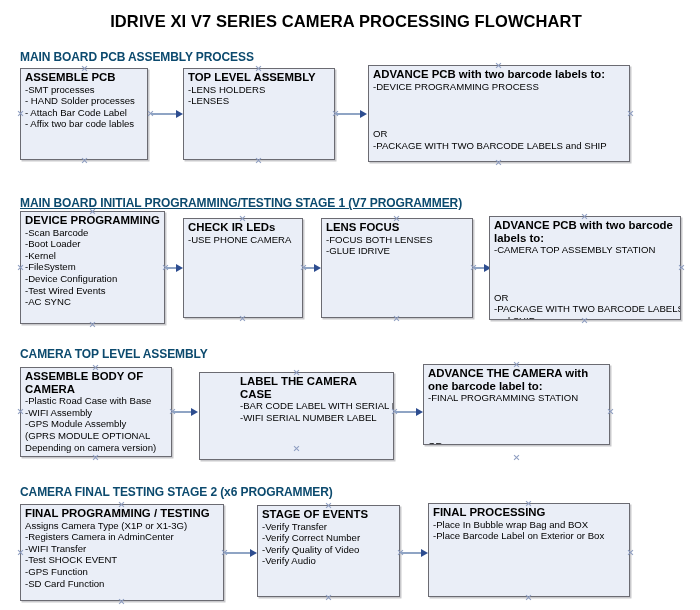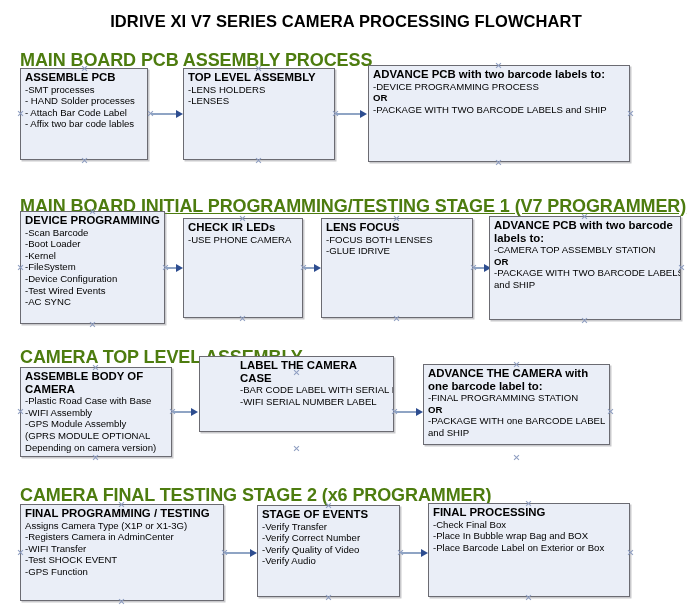--- a/index.html
+++ b/index.html
@@ -32,23 +32,23 @@
     font-size: 16.5px;
     font-weight: bold;
     letter-spacing: 0.1px;
     color: #000;
     white-space: nowrap;
   }
 
   
   .section-title {
     position: absolute;
-    font-size: 18px;
+    font-size: 12px;
     font-weight: bold;
-    color: #4d7c0f;
+    color: #0c4a6e;
     white-space: nowrap;
     letter-spacing: -0.1px;
   }
 
   
   .node {
     position: absolute;
     box-sizing: border-box;
     background: #eaeef7;
     border: 1.3px solid #6b6b72;
@@ -66,21 +66,22 @@
   }
   .node .node-line {
     font-size: 9.6px;
     font-weight: normal;
     line-height: 11.6px;
     color: #000;
     display: block;
     white-space: nowrap;
   }
   .node .node-line.strong {
-    font-weight: bold;
+    font-weight: normal;
+    margin-top: 36px;
   }
   .node .node-title.multi {
     white-space: normal;
   }
 
   
   .conn {
     position: absolute;
     height: 2px;
     background: #8fa4c4;
@@ -225,21 +226,21 @@
     <span class="node-line">Depending on camera version)</span>
   </div>
   <div class="handle" style="left:92px; top:363.5px;"></div>
   <div class="handle" style="left:92px; top:453.5px;"></div>
   <div class="handle" style="left:16.5px; top:408px;"></div>
   <div class="handle" style="left:168.5px; top:408px;"></div>
 
   <div class="conn" style="left:173px; top:410.5px; width:22px;"></div>
   <div class="arrowhead" style="left:191px; top:407.5px;"></div>
 
-  <div class="node" style="left:199px; top:356px; width:195px; height:76px;padding-left:40px;">
+  <div class="node" style="left:199px; top:372px; width:195px; height:88px;padding-left:40px;">
     <span class="node-title">LABEL THE CAMERA CASE</span>
     <span class="node-line">-BAR CODE LABEL WITH SERIAL NUMBER</span>
     <span class="node-line">-WIFI SERIAL NUMBER LABEL</span>
   </div>
   <div class="handle" style="left:293px; top:368.5px;"></div>
   <div class="handle" style="left:293px; top:444.5px;"></div>
   <div class="handle" style="left:390.5px; top:408px;"></div>
 
   <div class="conn" style="left:395px; top:410.5px; width:25px;"></div>
   <div class="arrowhead" style="left:416px; top:407.5px;"></div>
@@ -257,20 +258,21 @@
 
   <div class="section-title" style="left:20px; top:485px;">CAMERA FINAL TESTING STAGE 2 (x6 PROGRAMMER)</div>
 
   <div class="node" style="left:20px; top:504px; width:204px; height:97px;">
     <span class="node-title">FINAL PROGRAMMING / TESTING</span>
     <span class="node-line">Assigns Camera Type (X1P or X1-3G)</span>
     <span class="node-line">-Registers Camera in AdminCenter</span>
     <span class="node-line">-WIFI Transfer</span>
     <span class="node-line">-Test SHOCK EVENT</span>
     <span class="node-line">-GPS Function</span>
+    <span class="node-line">-SD Card Function</span>
   </div>
   <div class="handle" style="left:118px; top:500.5px;"></div>
   <div class="handle" style="left:118px; top:597.5px;"></div>
   <div class="handle" style="left:16.5px; top:549px;"></div>
   <div class="handle" style="left:220.5px; top:549px;"></div>
 
   <div class="conn" style="left:225px; top:551.5px; width:29px;"></div>
   <div class="arrowhead" style="left:250px; top:548.5px;"></div>
 
   <div class="node" style="left:257px; top:505px; width:143px; height:92px;">
@@ -282,21 +284,20 @@
   </div>
   <div class="handle" style="left:325px; top:501.5px;"></div>
   <div class="handle" style="left:325px; top:593.5px;"></div>
   <div class="handle" style="left:396.5px; top:549px;"></div>
 
   <div class="conn" style="left:401px; top:551.5px; width:24px;"></div>
   <div class="arrowhead" style="left:421px; top:548.5px;"></div>
 
   <div class="node" style="left:428px; top:503px; width:202px; height:94px;">
     <span class="node-title">FINAL PROCESSING</span>
-    <span class="node-line"> -Check Final Box</span>
     <span class="node-line">-Place In Bubble wrap Bag and BOX</span>
     <span class="node-line">-Place Barcode Label on Exterior or Box</span>
   </div>
   <div class="handle" style="left:525px; top:499.5px;"></div>
   <div class="handle" style="left:525px; top:593.5px;"></div>
   <div class="handle" style="left:626.5px; top:549px;"></div>
 
 </div>
 
 </body></html>

